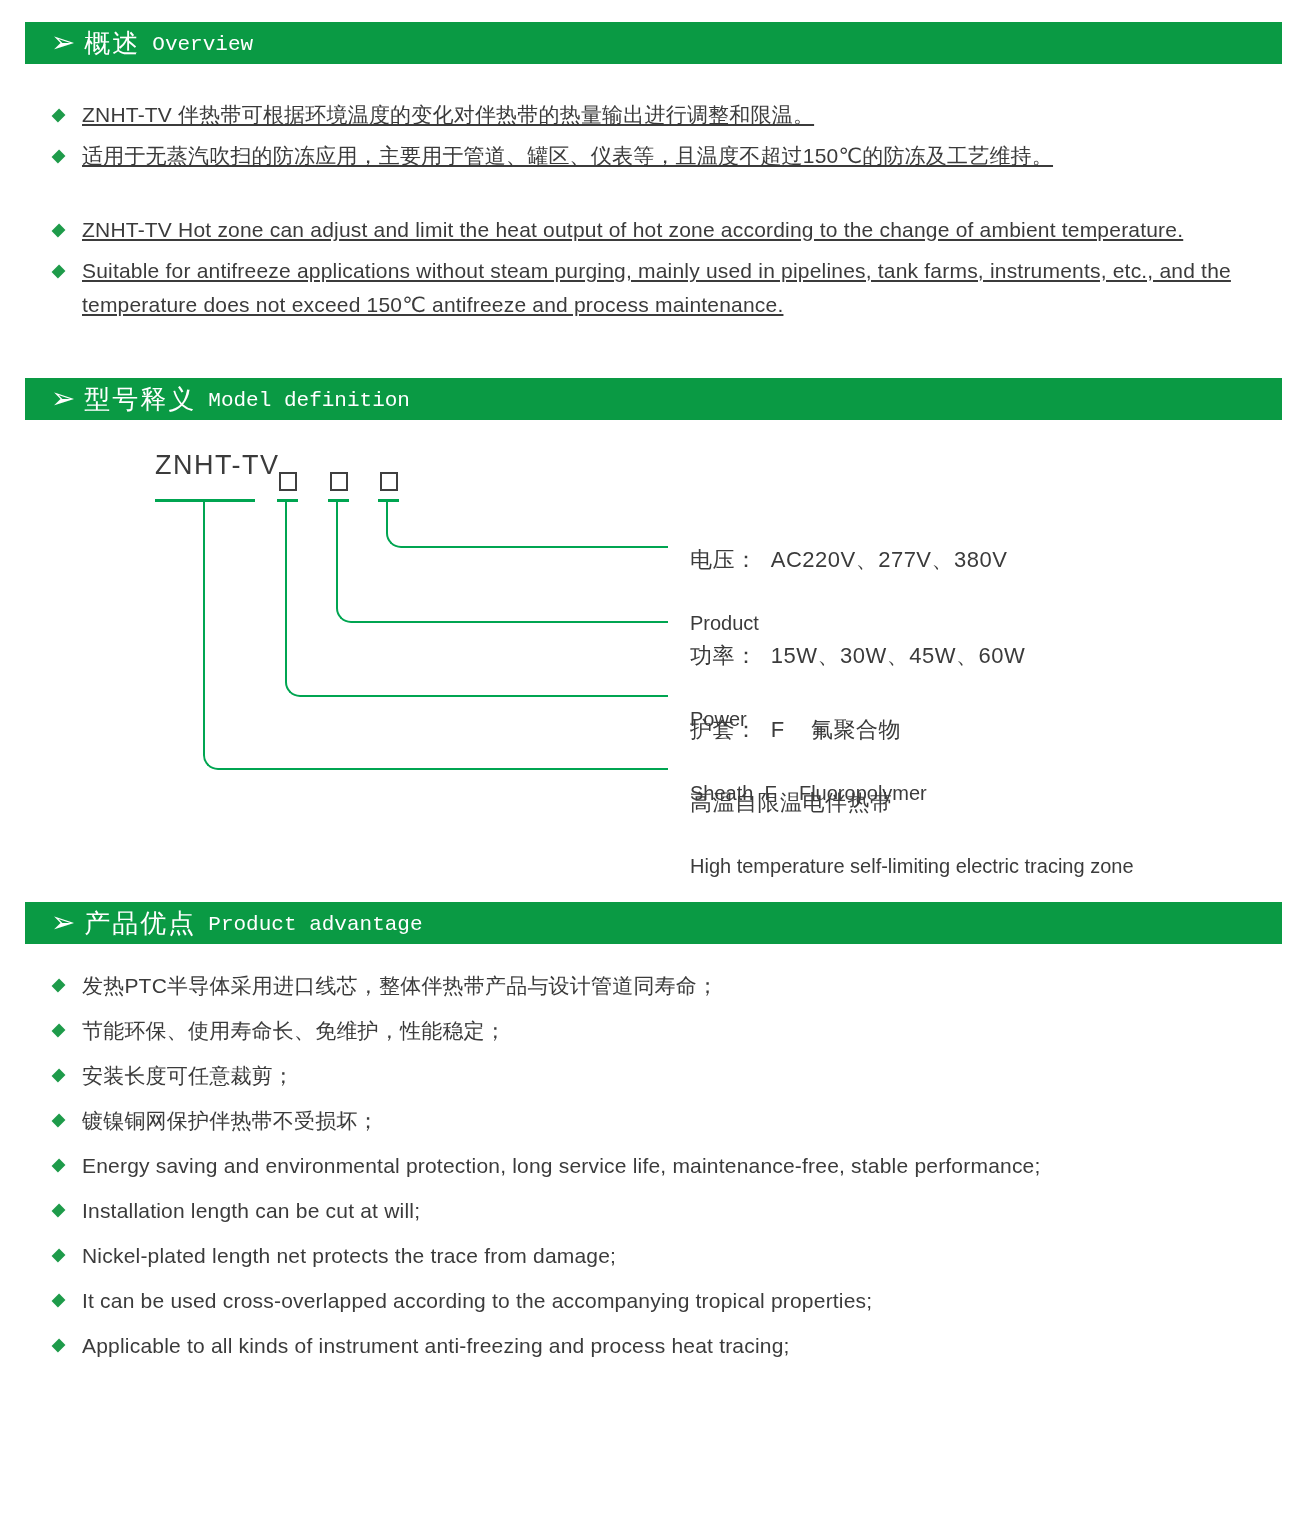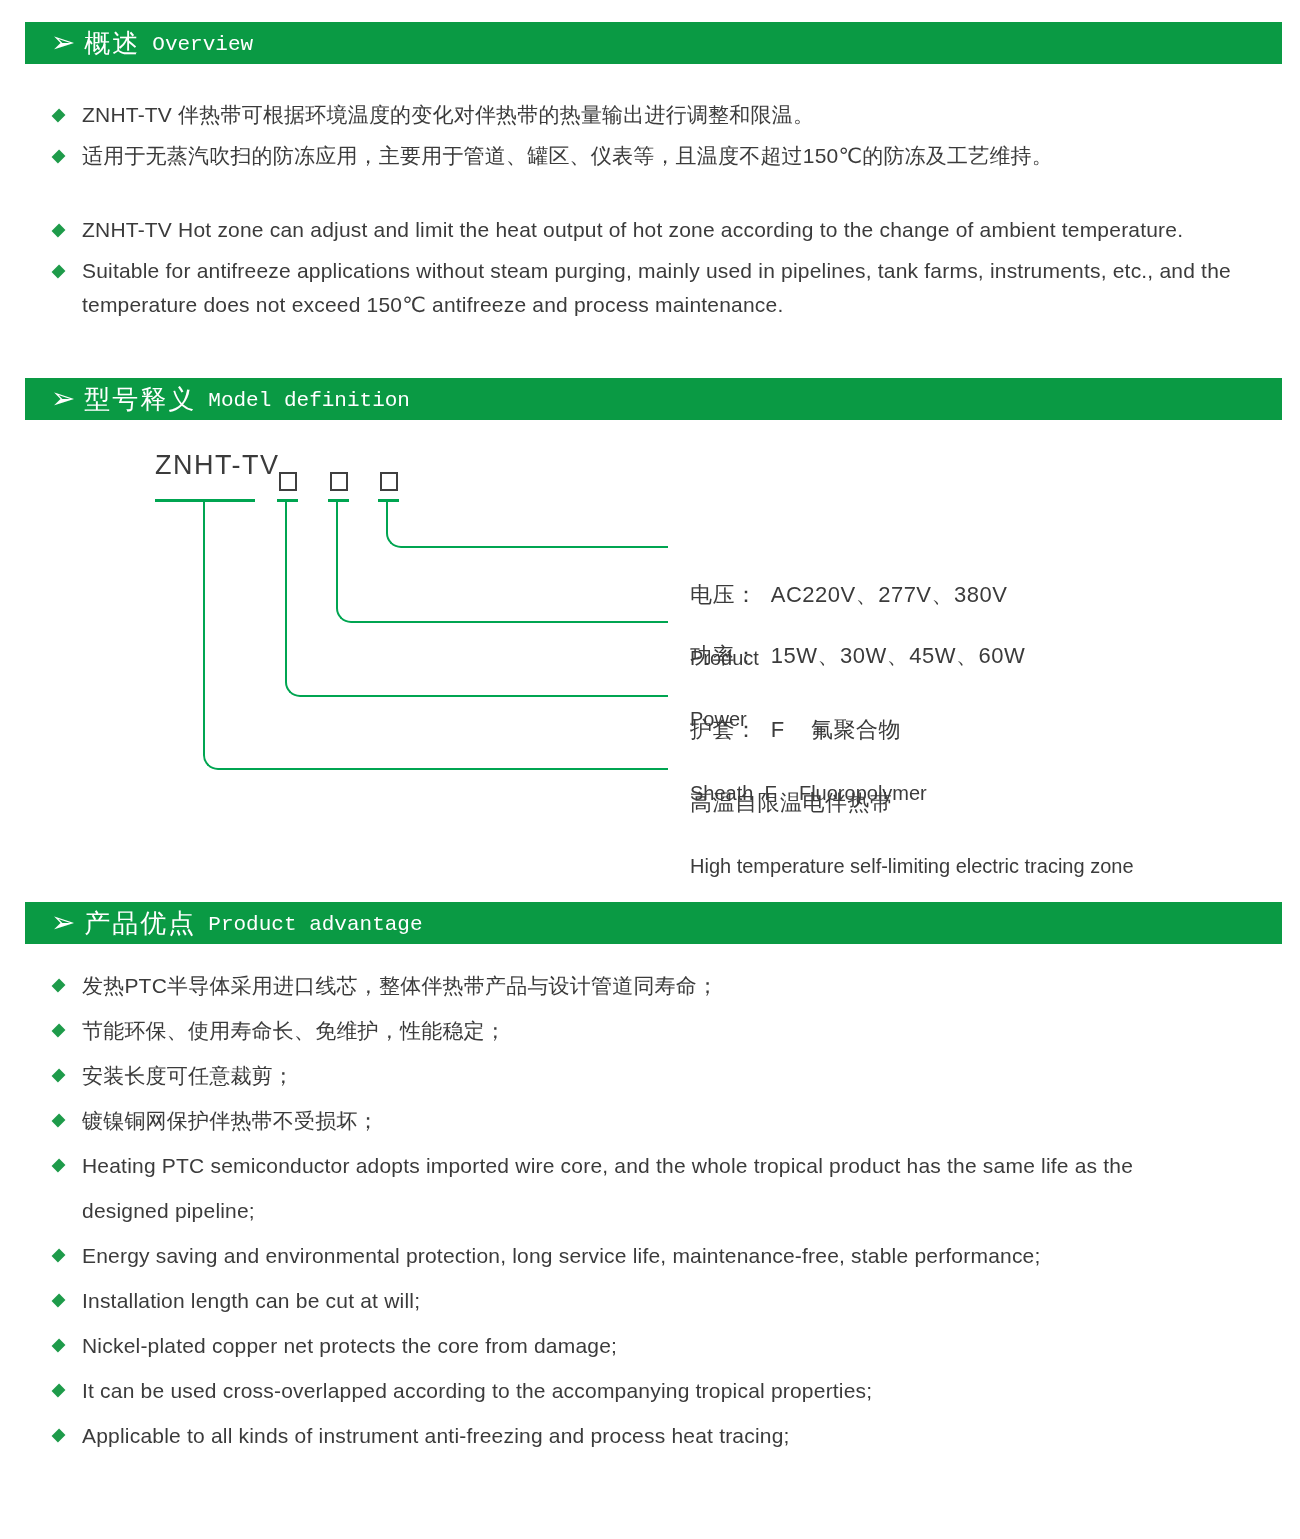--- a/index.html
+++ b/index.html
@@ -22,21 +22,21 @@
   #bar-model     { top:378px; }
   #bar-advantage { top:902px; }
 
   
   ul.bullets { position:absolute; left:52px; list-style:none; margin:0; padding:0; }
   ul.bullets li { position:relative; padding-left:30px; letter-spacing:0.2px; }
   .diamond {
     position:absolute; left:2px; width:9px; height:9px;
     background:#1e9b4a; transform:rotate(45deg) scale(1,1.18);
   }
-  #overview-list { top:98px;  width:1180px; }
+  #overview-list { top:98px;  width:1180px;text-decoration:underline; }
   #overview-list li { font-size:21px; line-height:34px; margin-bottom:7px; }
   #overview-list li .diamond { top:13px; }
   #overview-list li.nowrap { white-space:nowrap;margin-top:40px; }
   #advantage-list { top:963px; width:1218px; }
   #advantage-list li { font-size:21px; line-height:45px; }
   #advantage-list li .diamond { top:18px; }
   #advantage-list li.narrow { max-width:1100px; }
 
   
   .model-code {
@@ -59,21 +59,21 @@
     border-bottom-left-radius:15px; box-sizing:border-box;
   }
   .c0 { left:203px; width:465px; height:270px; }
   .c1 { left:285px; width:383px; height:197px; }
   .c2 { left:336px; width:332px; height:123px; }
   .c3 { left:386px; width:282px; height:48px; }
 
   .def-label { position:absolute; left:690px; white-space:pre; }
   .def-label .zh { font-size:22px; line-height:28px; letter-spacing:0.5px; }
   .def-label .en { font-size:20px; line-height:27px; }
-  .dl0 { top:545px; } .dl1 { top:606px; } .dl2 { top:680px; } .dl3 { top:753px; }
+  .dl0 { top:510px; } .dl1 { top:606px; } .dl2 { top:680px; } .dl3 { top:753px; }
 </style>
 </head>
 <body>
 
 <div class="section-bar" id="bar-overview">
   <span class="bar-arrow">➢</span>
   <span class="bar-zh">概述</span>
   <span class="bar-en">Overview</span>
 </div>
 
@@ -126,19 +126,18 @@
   <span class="bar-arrow">➢</span>
   <span class="bar-zh">产品优点</span>
   <span class="bar-en">Product advantage</span>
 </div>
 
 <ul class="bullets" id="advantage-list">
   <li><span class="diamond"></span><span>发热PTC半导体采用进口线芯，整体伴热带产品与设计管道同寿命；</span></li>
   <li><span class="diamond"></span><span>节能环保、使用寿命长、免维护，性能稳定；</span></li>
   <li><span class="diamond"></span><span>安装长度可任意裁剪；</span></li>
   <li><span class="diamond"></span><span>镀镍铜网保护伴热带不受损坏；</span></li>
-  <li class="narrow"><span class="diamond"></span><span>Heating PTC semiconductor adopts imported wire core, and the whole tropical product has the same life as the designed pipeline;</span></li>
   <li><span class="diamond"></span><span>Energy saving and environmental protection, long service life, maintenance-free, stable performance;</span></li>
   <li><span class="diamond"></span><span>Installation length can be cut at will;</span></li>
-  <li><span class="diamond"></span><span>Nickel-plated copper net protects the core from damage;</span></li>
+  <li><span class="diamond"></span><span>Nickel-plated length net protects the trace from damage;</span></li>
   <li><span class="diamond"></span><span>It can be used cross-overlapped according to the accompanying tropical properties;</span></li>
   <li><span class="diamond"></span><span>Applicable to all kinds of instrument anti-freezing and process heat tracing;</span></li>
 </ul>
 
 </body></html>

